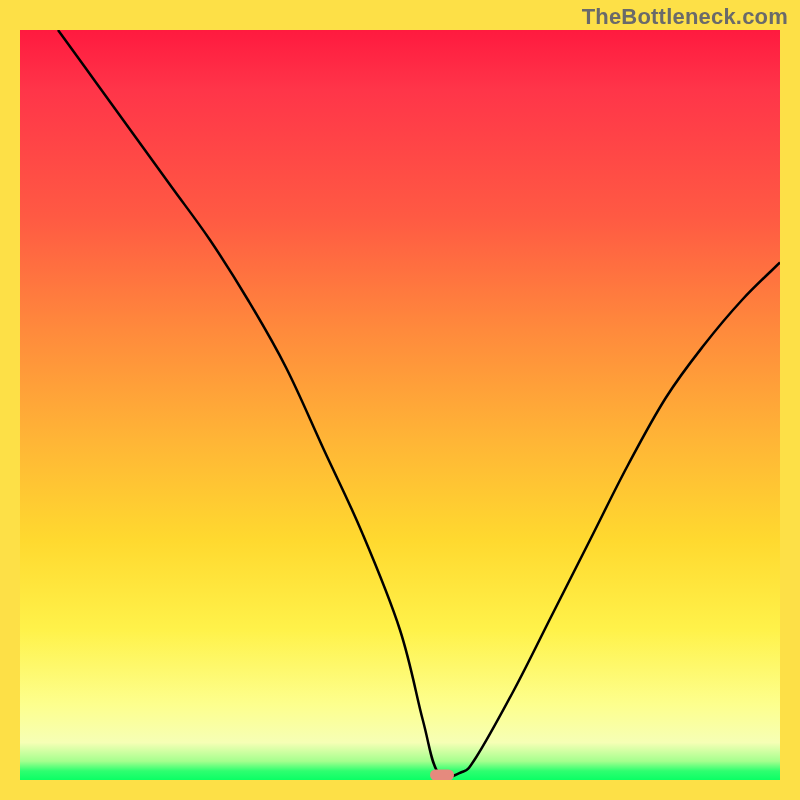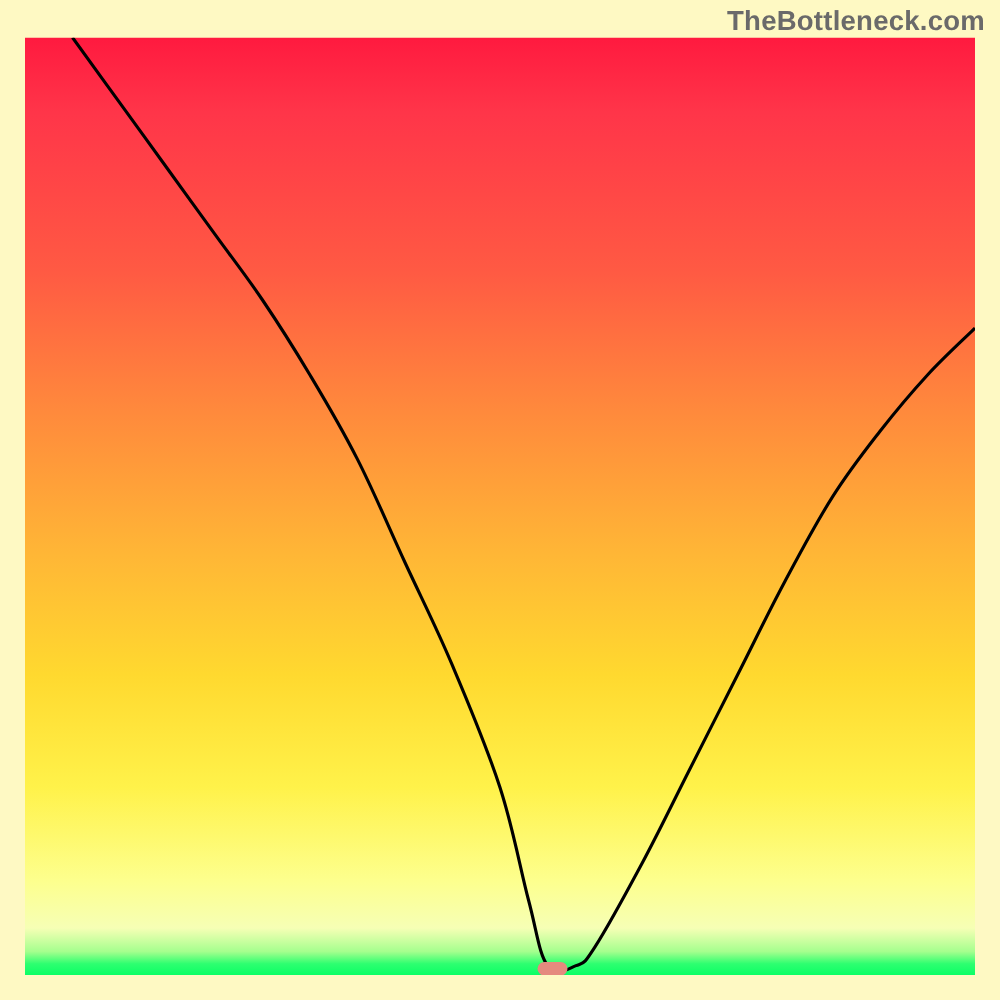--- a/index.html
+++ b/index.html
@@ -8,21 +8,21 @@
     width: 800px;
     height: 800px;
     background: #000;
     overflow: hidden;
     font-family: Arial, Helvetica, sans-serif;
   }
   .frame {
     position: relative;
     width: 800px;
     height: 800px;
-    background: #fef9c3;
+    background: #fde047;
   }
   .watermark {
     position: absolute;
     top: 4px;
     right: 12px;
     color: #6a6a6a;
     font-size: 22px;
     font-weight: 600;
     letter-spacing: 0.2px;
     z-index: 10;

